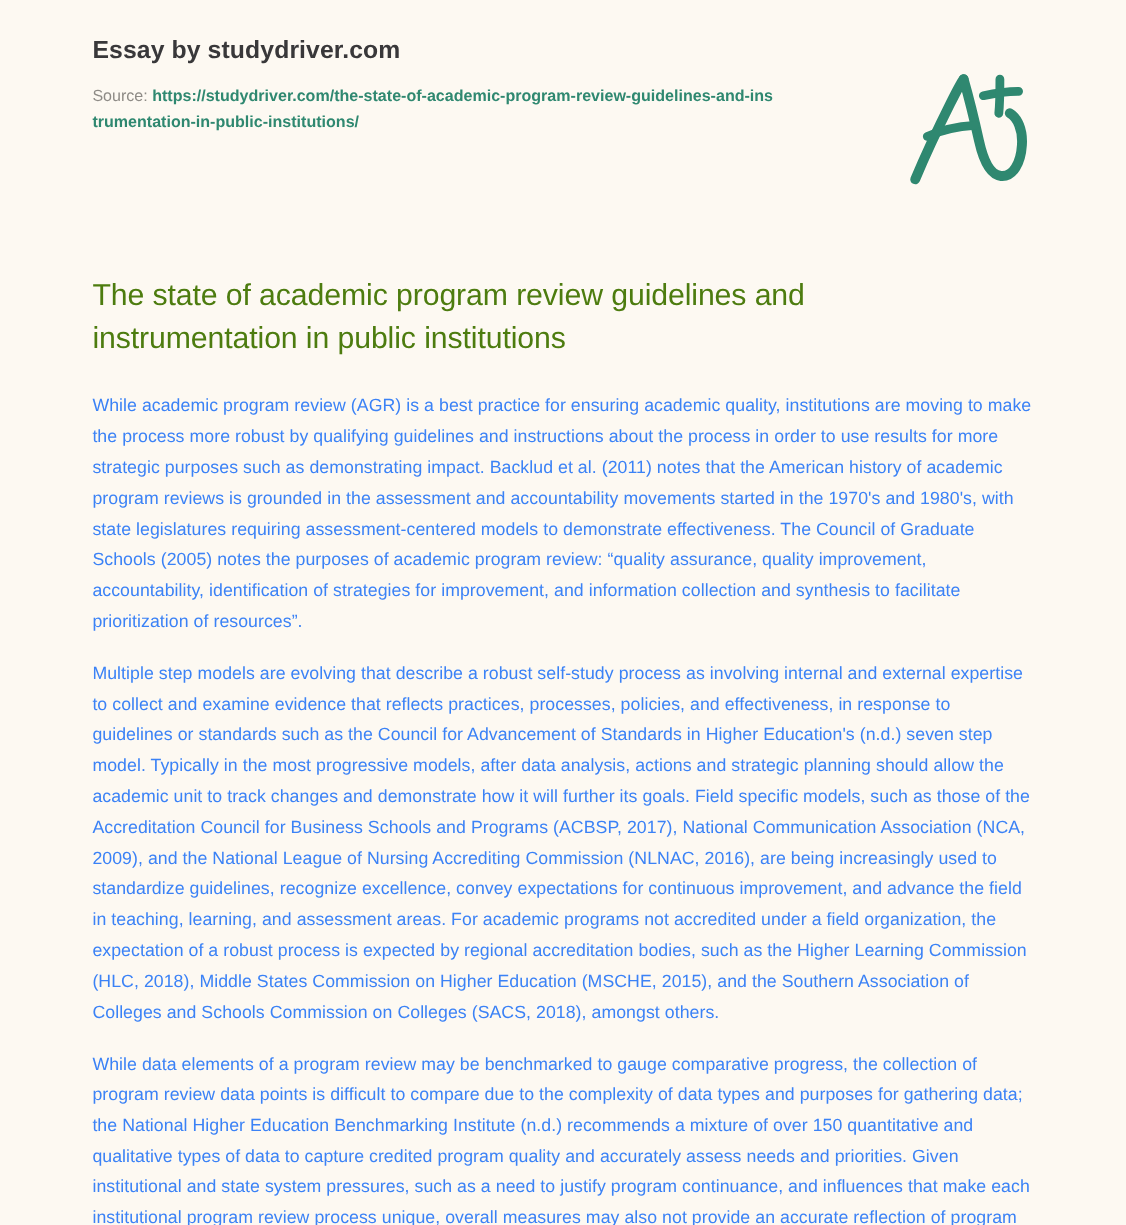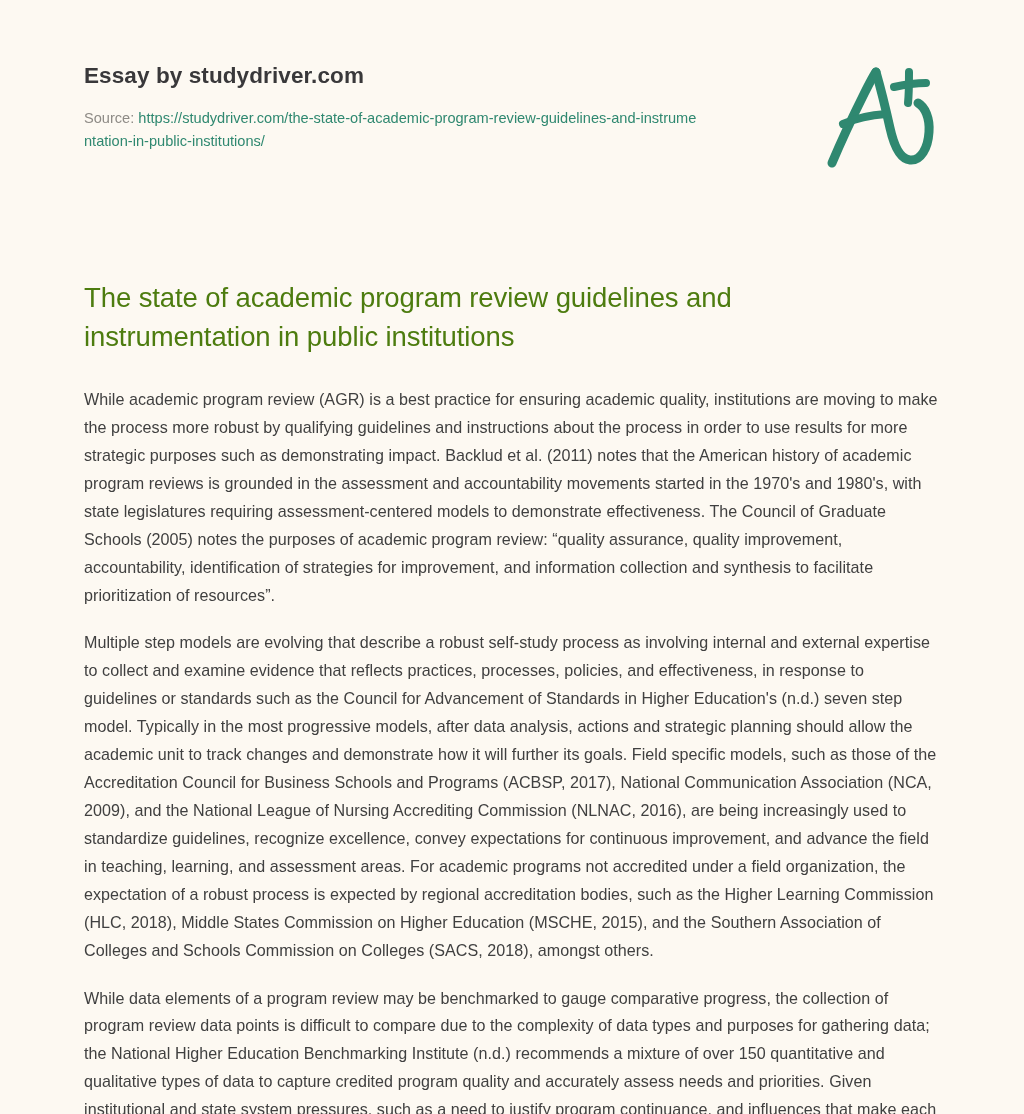--- a/index.html
+++ b/index.html
@@ -20,21 +20,21 @@
     width: 1024px;
     height: 1114px;
     box-sizing: border-box;
     padding: 0 84px;
     background: #fdf9f2;
   }
 
   
   .header {
     position: relative;
-    padding-top: 62px;
+    padding-top: 32px;
     min-height: 128px;
   }
 
   .brand-title {
     font-size: 22.5px;
     font-weight: bold;
     letter-spacing: 0.1px;
     color: #39383a;
     line-height: 1.2;
     margin: 0;
@@ -51,20 +51,21 @@
 
   .source-label {
     color: #8e8b86;
     text-align: right;
   }
 
   .source-url {
     color: #2f8870;
     text-decoration: none;
     word-break: break-all;
+    font-weight: bold;
   }
 
   
   .logo {
     position: absolute;
     top: 58px;
     right: -2px;
     width: 122px;
     height: 118px;
     line-height: 0;
@@ -89,21 +90,21 @@
 
   .article-body {
     padding-top: 30px;
     max-width: 856px;
   }
 
   .article-body p {
     margin: 0 0 20px 0;
     font-size: 16.1px;
     line-height: 1.735;
-    color: #404040;
+    color: #3b82f6;
     letter-spacing: 0.05px;
   }
 
   .article-body p:last-child {
     margin-bottom: 0;
   }
 </style>
 </head>
 <body>
 

